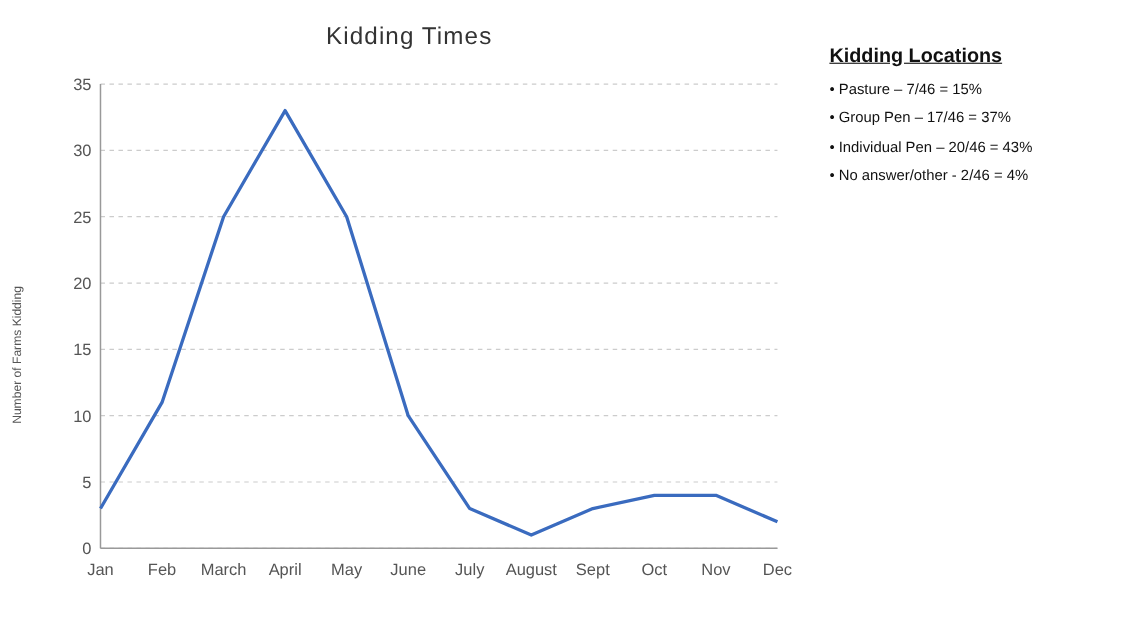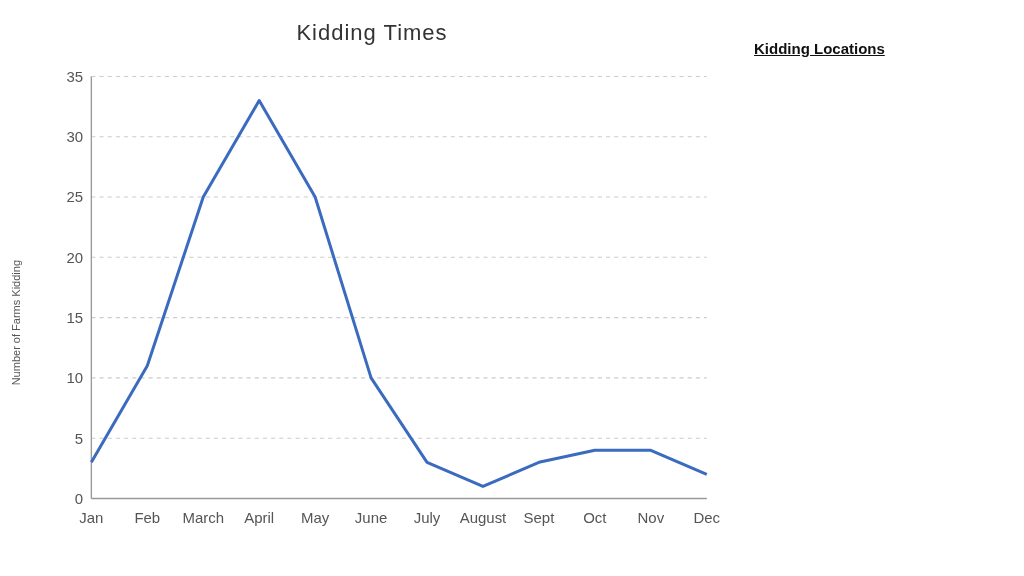--- a/index.html
+++ b/index.html
@@ -64,21 +64,21 @@
       margin-top: 2px;
     }
     .legend-area {
       width: 280px;
       padding: 20px 10px 10px 20px;
       display: flex;
       flex-direction: column;
       justify-content: flex-start;
     }
     .legend-title {
-      font-size: 15px;
+      font-size: 18px;
       font-weight: 700;
       text-decoration: underline;
       color: #111;
       margin-bottom: 10px;
     }
     .legend-item {
       font-size: 13.5px;
       color: #111;
       margin-bottom: 6px;
       line-height: 1.5;
@@ -125,14 +125,20 @@
             <text x="458.9090909090909" y="343" text-anchor="middle" font-size="11" fill="#555">Nov</text>
             <text x="500" y="343" text-anchor="middle" font-size="11" fill="#555">Dec</text>
             <polyline points="48,298.42857142857144 89.0909090909091,227.57142857142856 130.1818181818182,103.57142857142856 171.27272727272725,32.71428571428572 212.36363636363637,103.57142857142856 253.45454545454544,236.42857142857144 294.5454545454545,298.42857142857144 335.6363636363636,316.14285714285717 376.72727272727275,298.42857142857144 417.8181818181818,289.57142857142856 458.9090909090909,289.57142857142856 500,307.2857142857143" fill="none" stroke="#3a6bbf" stroke-width="2.2" stroke-linejoin="round"></polyline>
           </svg>
         <div class="x-axis-label">Month</div>
       </div>
     </div>
   </div>
   <div class="legend-area">
     <div class="legend-title">Kidding Locations</div>
+    <div id="legend-items-container">
+        <div class="legend-item">• Pasture – 7/46 = 15%</div>
+        <div class="legend-item">• Group Pen – 17/46 = 37%</div>
+        <div class="legend-item">• Individual Pen – 20/46 = 43%</div>
+        <div class="legend-item">• No answer/other - 2/46 = 4%</div>
+      </div>
   </div>
 </div>
 
 </body></html>

